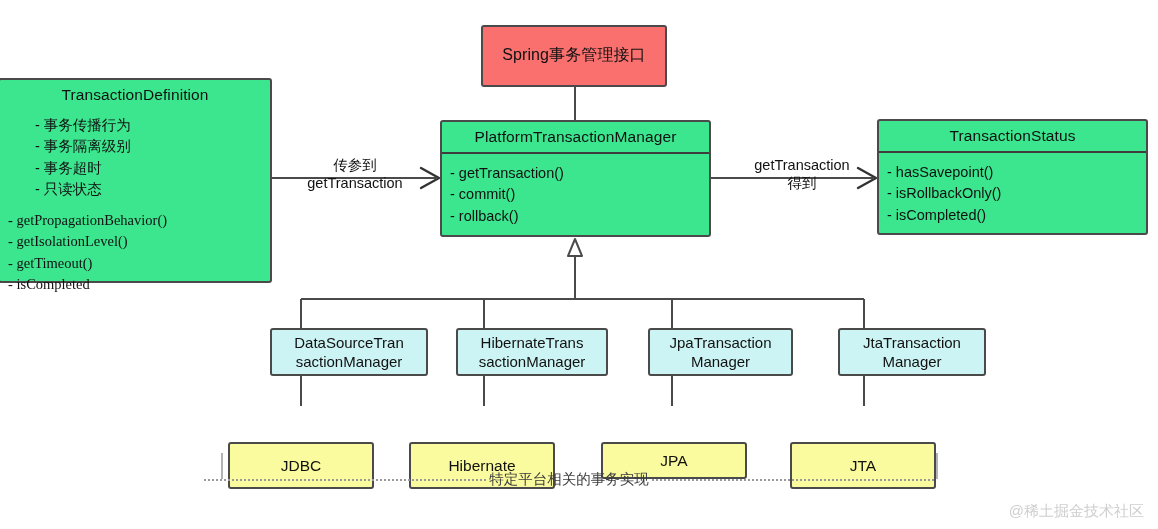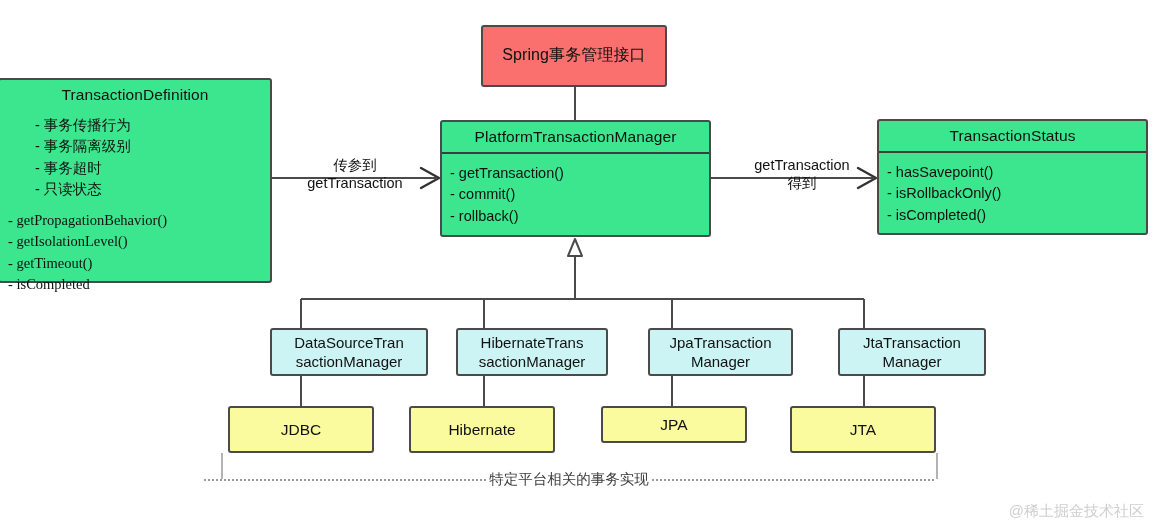--- a/index.html
+++ b/index.html
@@ -71,21 +71,21 @@
   #child-0{left:222px;top:328px;width:158px;height:48px;}
   #child-1{left:408px;top:328px;width:152px;height:48px;}
   #child-2{left:600px;top:328px;width:145px;height:48px;}
   #child-3{left:790px;top:328px;width:148px;height:48px;}
 
   
   .impl-box{
     position:absolute;box-sizing:border-box;
     border:2px solid #4a4a4a;border-radius:3px;
     display:flex;align-items:center;justify-content:center;
-    font-size:15.5px;color:#111;
+    font-size:15.5px;color:#111;margin-top:36px;
   }
   #impl-0{left:228px;top:406px;width:146px;height:47px;}
   #impl-1{left:409px;top:406px;width:146px;height:47px;}
   #impl-2{left:601px;top:406px;width:146px;height:37px;}
   #impl-3{left:790px;top:406px;width:146px;height:47px;}
 
   
   .arrow-label{
     position:absolute;
     text-align:center;

